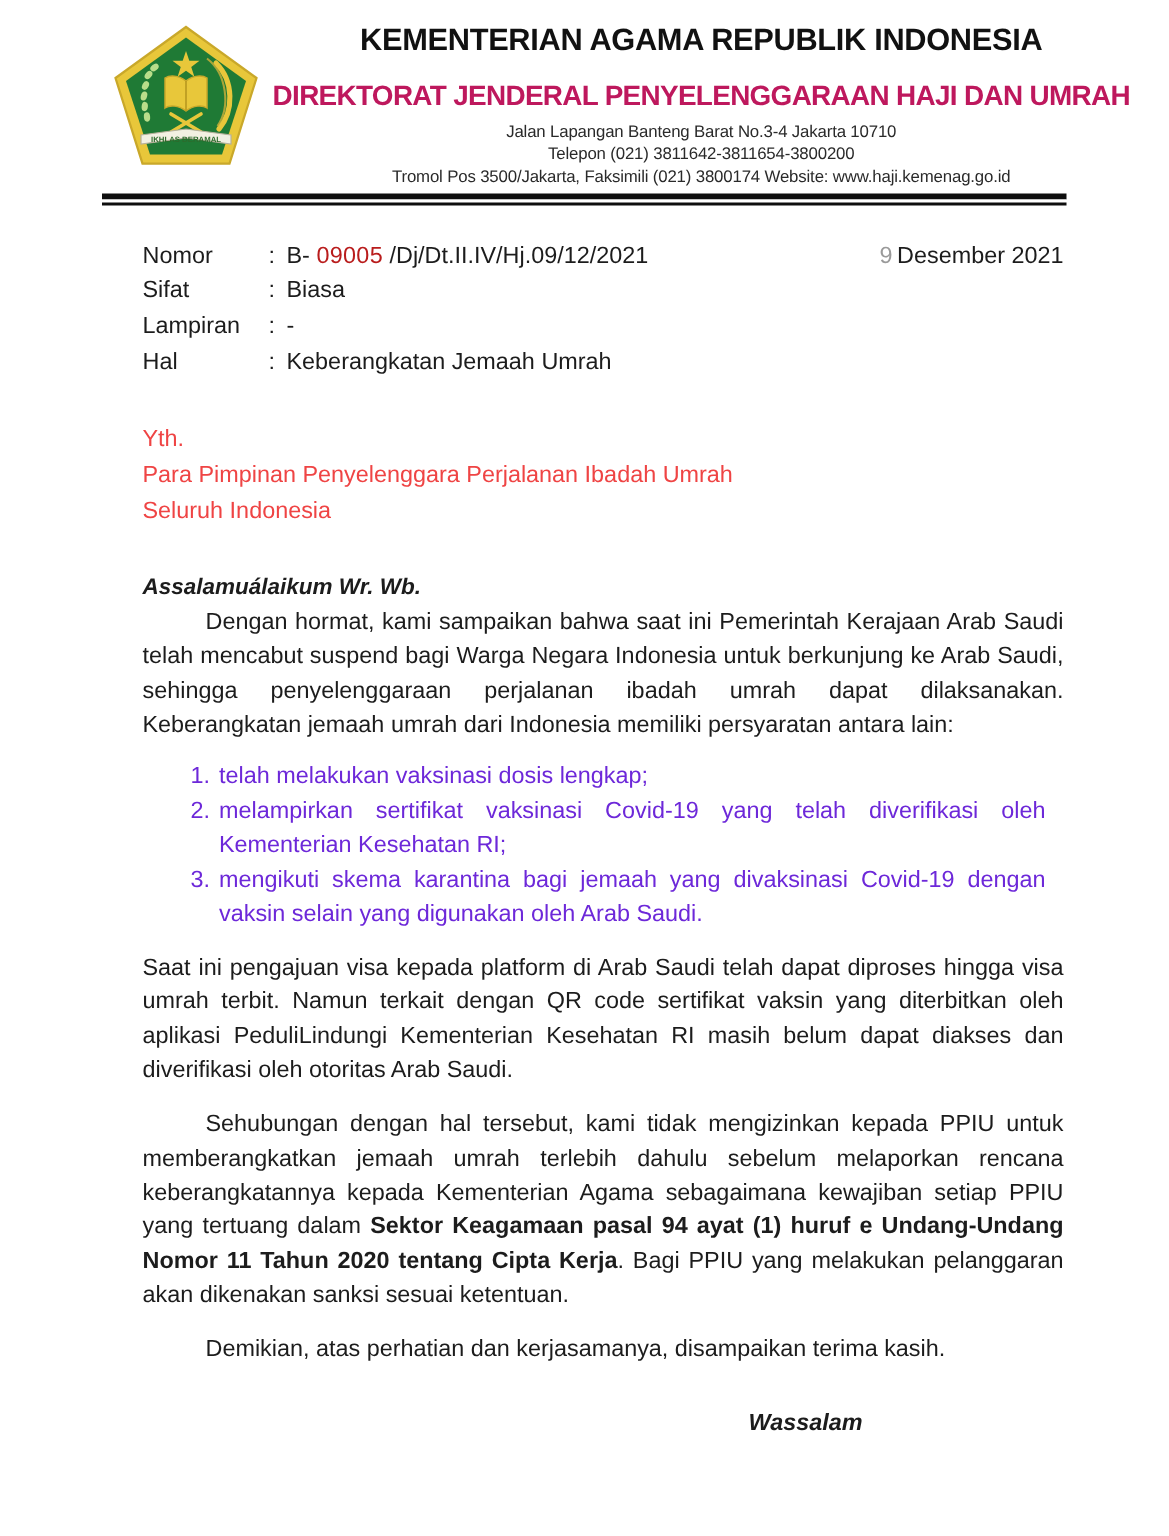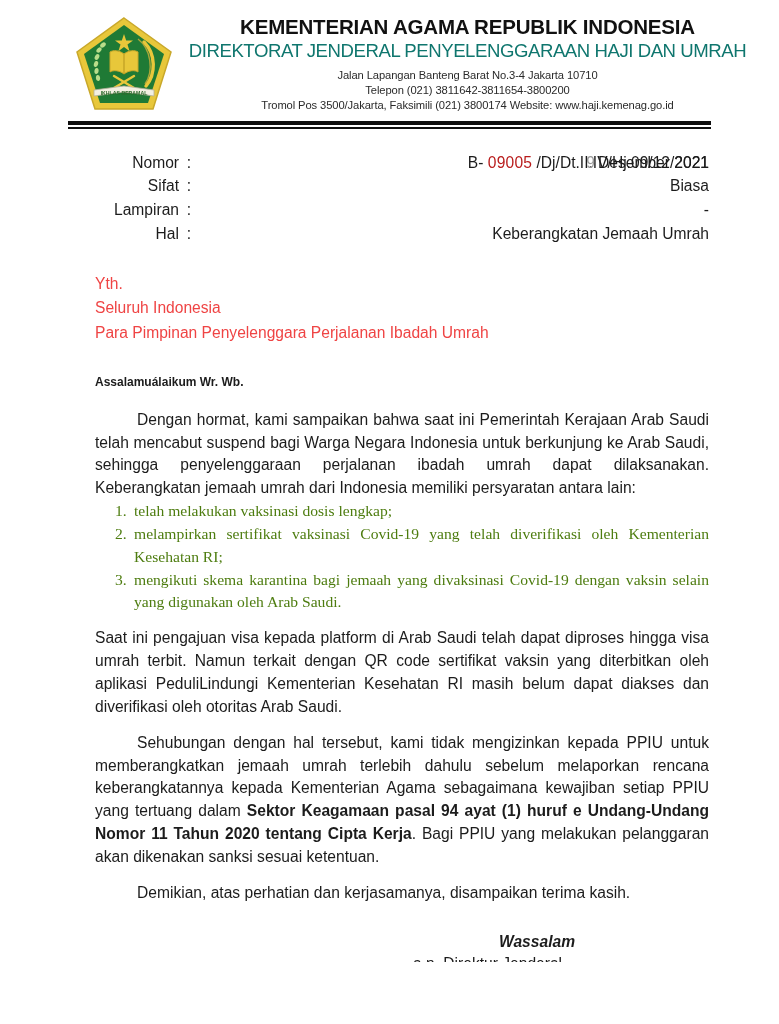--- a/index.html
+++ b/index.html
@@ -42,25 +42,25 @@
   .lh-line1 {
     font-size: 20.5px;
     font-weight: bold;
     letter-spacing: -0.2px;
     color: #111111;
     line-height: 1.12;
     white-space: nowrap;
   }
   .lh-line2 {
     font-size: 18.6px;
-    font-weight: normal;
+    font-weight: bold;
     letter-spacing: -0.45px;
-    color: #0f766e;
+    color: #be185d;
     line-height: 1.2;
-    margin-top: 1px;
+    margin-top: 14px;
     white-space: nowrap;
   }
   .lh-addr {
     font-size: 11.2px;
     color: #2a2a2a;
     line-height: 1.34;
     margin-top: 6px;
     letter-spacing: -0.1px;
   }
   .rule-wrap {
@@ -77,21 +77,21 @@
   .body-area {
     padding: 0 70px 0 95px;
   }
   .ref-block {
     margin-top: 22px;
     position: relative;
     font-size: 15.6px;
     line-height: 1.52;
     color: #1c1c1c;
   }
-  .ref-row { display: flex; text-align: right; }
+  .ref-row { display: flex; }
   .ref-label { width: 84px; flex: 0 0 84px; }
   .ref-colon { width: 12px; flex: 0 0 12px; }
   .ref-value { flex: 1 1 auto; white-space: nowrap; }
   .stamped {
     color: #b91c1c;
     letter-spacing: 0.2px;
   }
   .date-line {
     position: absolute;
     right: 0;
@@ -107,44 +107,44 @@
   .addressee {
     margin-top: 27px;
     font-size: 15.6px;
     line-height: 1.55;
     color: #ef4444;
   }
 
   
   .salam {
     margin-top: 30px;
-    font-size: 12px;
+    font-size: 15px;
+    font-style: italic;
     font-weight: bold;
     color: #1c1c1c;
   }
   .para {
-    margin-top: 20px;
+    margin-top: 4px;
     font-size: 15.6px;
     line-height: 1.465;
     text-align: justify;
     text-justify: inter-word;
     color: #1c1c1c;
   }
   .para.indent { text-indent: 42px; }
   .para.spaced { margin-top: 13px; }
 
   ol.req-list {
-    margin: 0;
+    margin: 12px;
     padding: 0 0 0 20px;
     list-style: none;
     counter-reset: reqc;
     font-size: 15.6px;
     line-height: 1.465;
-    color: #4d7c0f;
-    font-family: Liberation Serif, serif;
+    color: #6d28d9;
   }
   ol.req-list li {
     counter-increment: reqc;
     position: relative;
     padding-left: 19px;
     text-align: justify;
   }
   ol.req-list li::before {
     content: counter(reqc) ".";
     position: absolute;
@@ -278,22 +278,22 @@
 
       <div class="ref-row">
         <span class="ref-label">Hal</span>
         <span class="ref-colon">:</span>
         <span class="ref-value">Keberangkatan Jemaah Umrah</span>
       </div>
     </div>
 
     <div class="addressee">
       <div>Yth.</div>
+      <div>Para Pimpinan Penyelenggara Perjalanan Ibadah Umrah</div>
       <div>Seluruh Indonesia</div>
-      <div>Para Pimpinan Penyelenggara Perjalanan Ibadah Umrah</div>
     </div>
 
     <div class="salam">Assalamuálaikum Wr. Wb.</div>
 
     <div class="para indent">Dengan hormat, kami sampaikan bahwa saat ini Pemerintah Kerajaan Arab Saudi telah mencabut suspend bagi Warga Negara Indonesia untuk berkunjung ke Arab Saudi, sehingga penyelenggaraan perjalanan ibadah umrah dapat dilaksanakan. Keberangkatan jemaah umrah dari Indonesia memiliki persyaratan antara lain:</div>
 
     <ol class="req-list">
       <li>telah melakukan vaksinasi dosis lengkap;</li>
       <li>melampirkan sertifikat vaksinasi Covid-19 yang telah diverifikasi oleh Kementerian Kesehatan RI;</li>
       <li>mengikuti skema karantina bagi jemaah yang divaksinasi Covid-19 dengan vaksin selain yang digunakan oleh Arab Saudi.</li>

